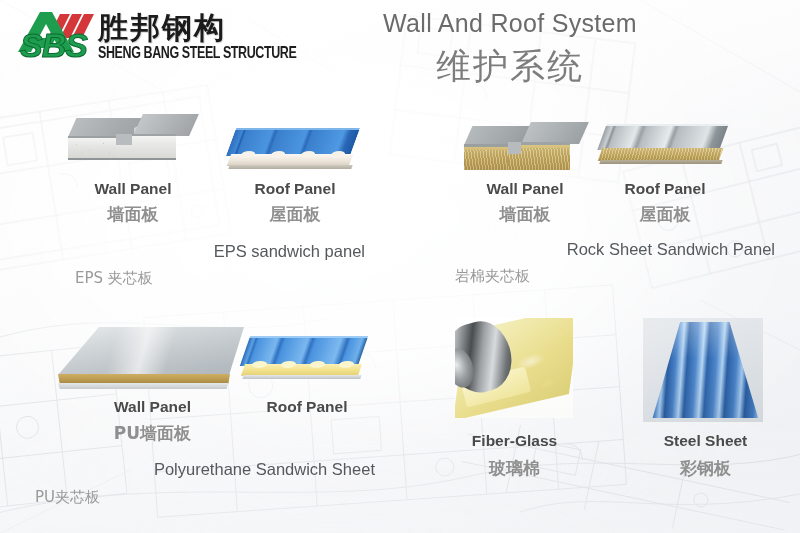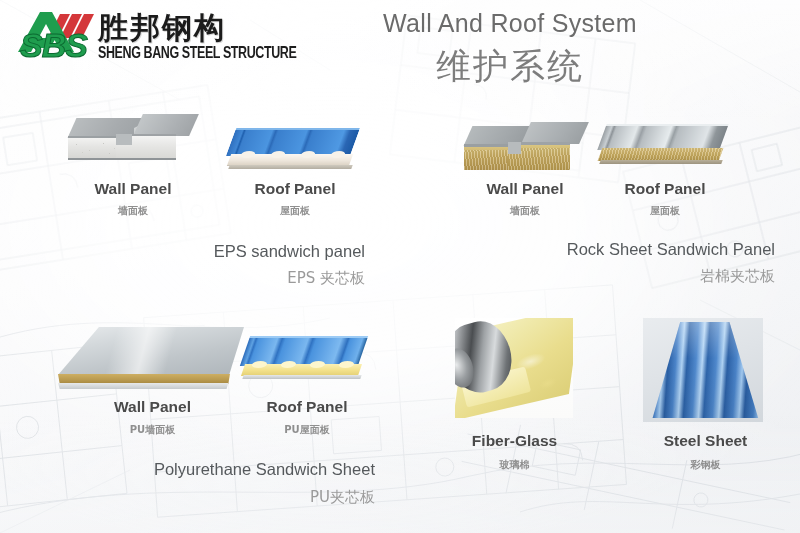--- a/index.html
+++ b/index.html
@@ -97,41 +97,41 @@
   .cap-en {
     font-size: 15.5px;
     font-weight: 700;
     color: #4a4a4a;
     text-align: center;
     line-height: 1.15;
     white-space: nowrap;
   }
   .cap-cn {
     font-family: "DejaVu Sans", sans-serif;
-    font-size: 10px;
+    font-size: 17px;
     font-weight: 700;
     color: #8f8f8f;
     text-align: center;
     line-height: 1.15;
     margin-top: 5px;
     white-space: nowrap;
   }
   .grp-en {
     font-size: 16.5px;
     font-weight: 400;
     color: #55595c;
     text-align: right;
     white-space: nowrap;
   }
   .grp-cn {
     font-family: "DejaVu Sans", sans-serif;
     font-size: 15px;
     font-weight: 400;
     color: #9a9a9a;
-    text-align: right;
+    text-align: left;
     margin-top: 5px;
     white-space: nowrap;
   }
 
   .item { position: absolute; }
   .art  { position: relative; }
 
   
   .eps-wall { width: 126px; height: 62px; }
   .eps-wall .blk { position:absolute; }
@@ -547,21 +547,20 @@
   <div class="cap-cn" style="position:absolute; left:45px; top:419px; width:215px;">PU墙面板</div>
 
   <div class="item" style="left:243px; top:332px;">
     <div class="art pu-roof">
       <div class="pr-deck"></div>
       <div class="pr-core"></div>
       <div class="pr-edge"></div>
     </div>
   </div>
   <div class="cap-en" style="position:absolute; left:212px; top:398px; width:190px;">Roof Panel</div>
-  <div class="cap-cn" style="position:absolute; left:212px; top:419px; width:190px;">PU屋面板</div>
 
   <div class="grp-en" style="position:absolute; left:35px; top:460px; width:340px;">Polyurethane Sandwich Sheet</div>
   <div class="grp-cn" style="position:absolute; left:35px; top:483px; width:340px;">PU夹芯板</div>
 
   <div class="item" style="left:455px; top:318px;">
     <div class="art fg-photo">
       <div class="fg-mat"></div>
       <div class="fg-lip"></div>
       <div class="fg-roll"></div>
       <div class="fg-roll-end"></div>

